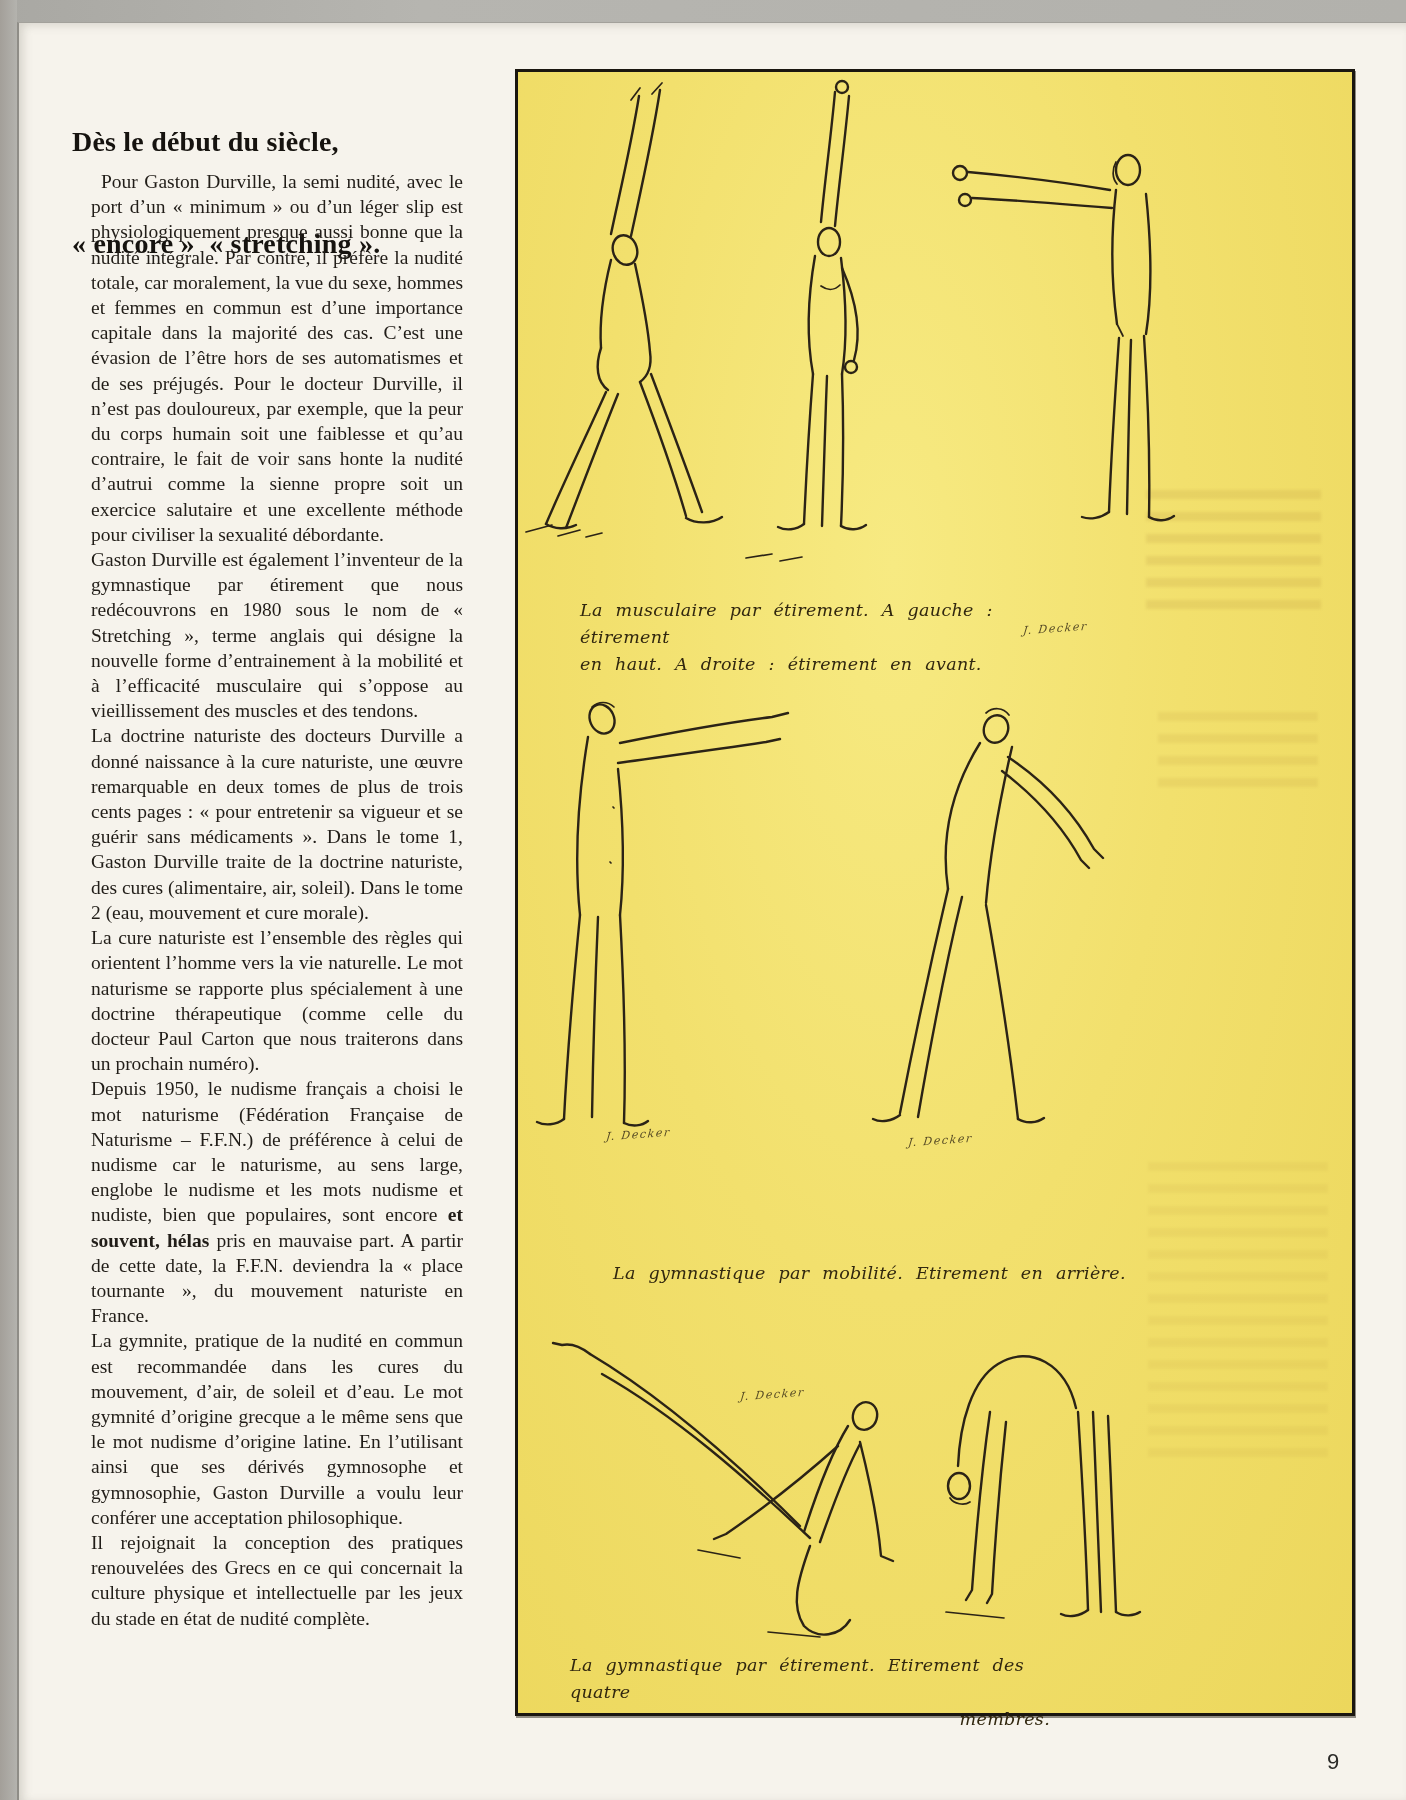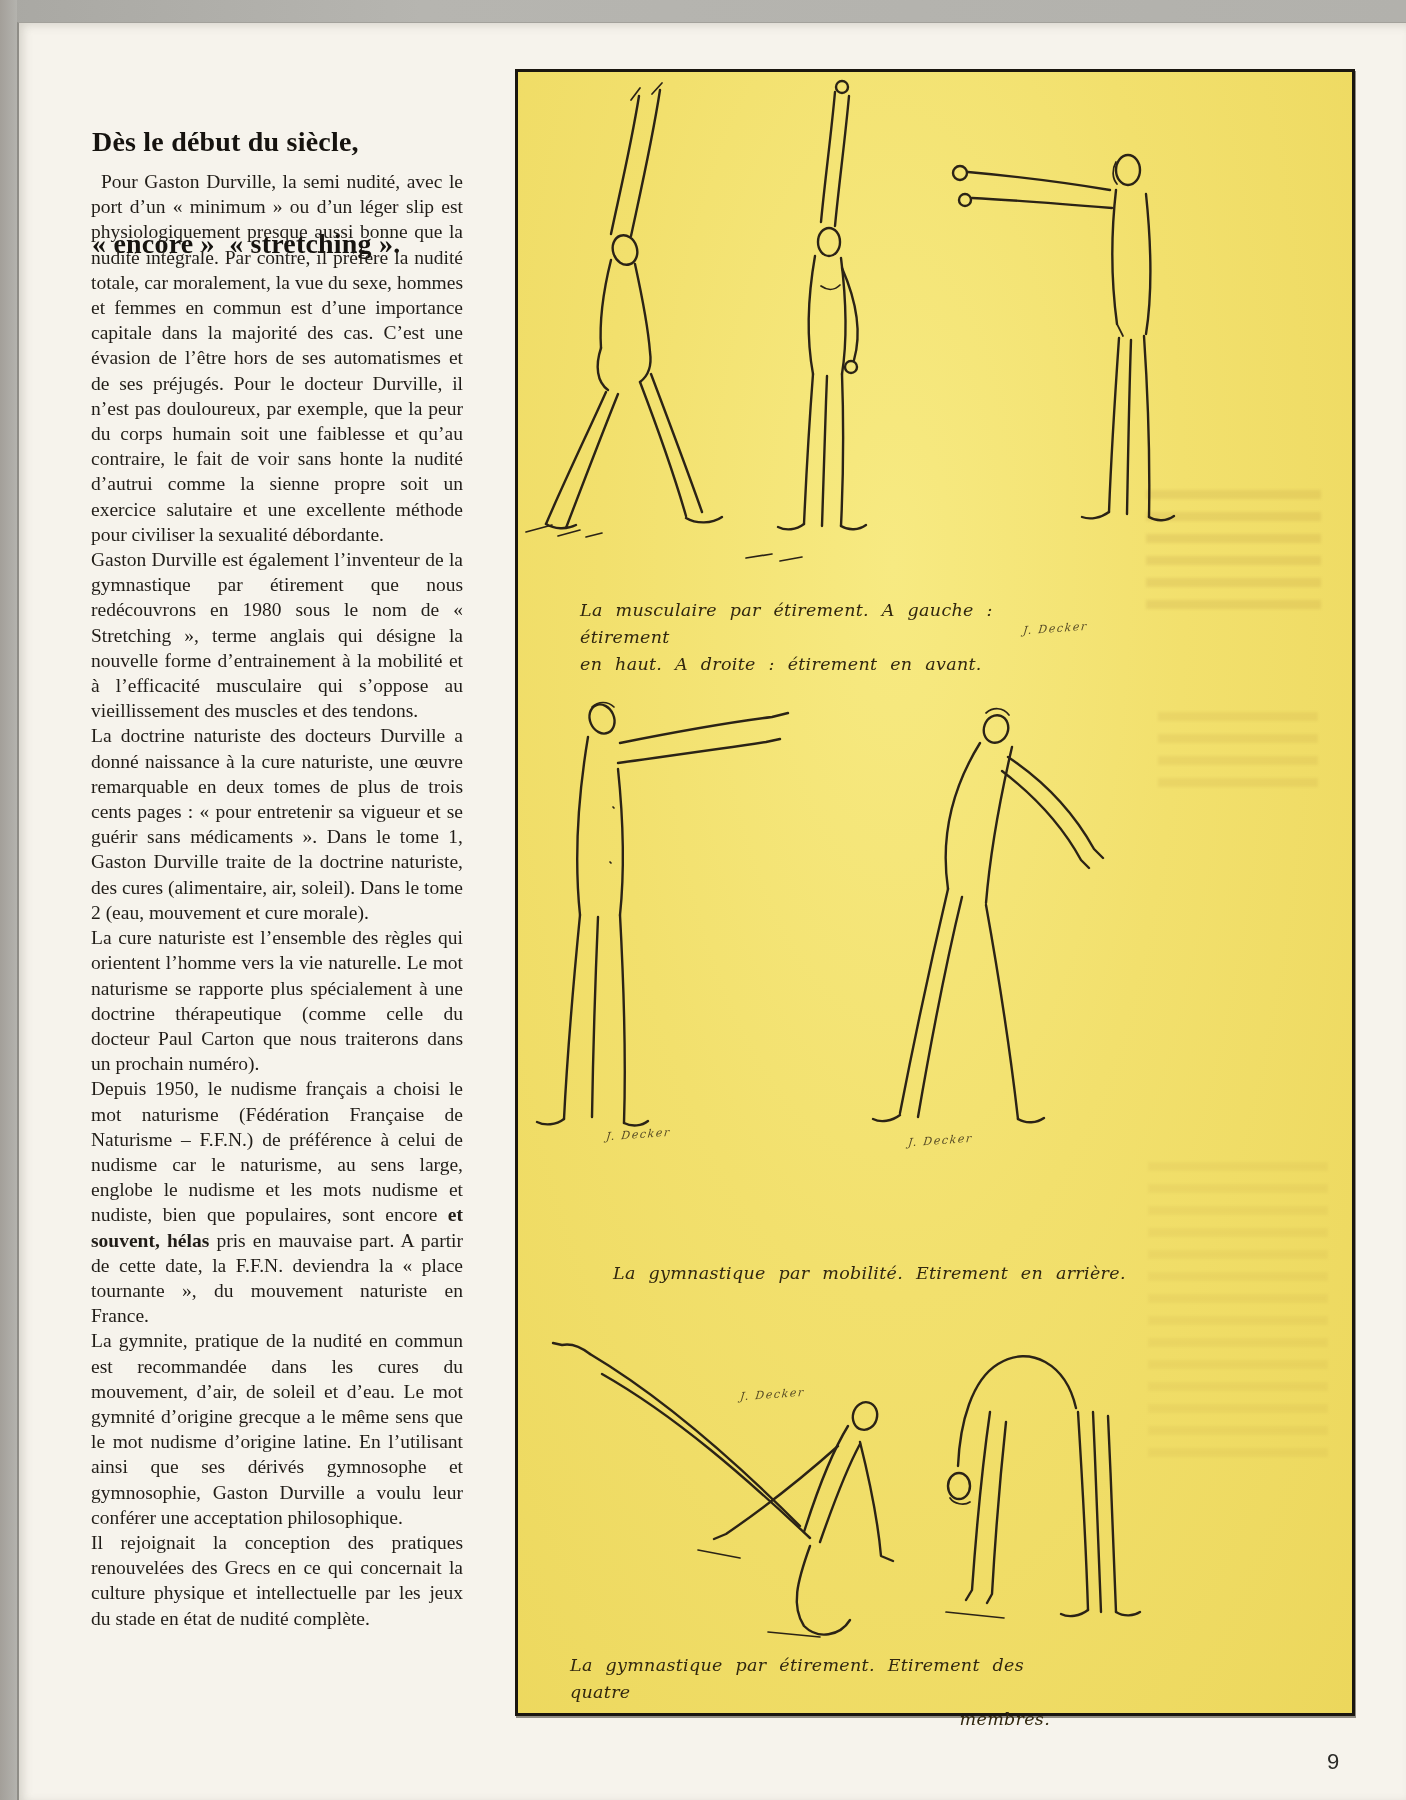--- a/index.html
+++ b/index.html
@@ -15,21 +15,21 @@
   .page{
     position:absolute;left:17px;top:22px;width:1389px;height:1778px;
     background:#f6f3ec;
     border-left:2px solid #8f8d87;border-top:1px solid #a3a19b;
     box-shadow:inset 4px 2px 10px rgba(120,115,105,.25);
   }
   
   .heading{
     position:absolute;left:53px;top:34px;width:400px;
     font-weight:bold;font-size:28px;line-height:34px;color:#16130f;
-    letter-spacing:.2px;white-space:pre-wrap;margin-left:20px;
+    letter-spacing:.2px;white-space:pre-wrap;
   }
   .body-col{
     position:absolute;left:52px;top:146px;width:372px;
     font-size:19.5px;line-height:25.2px;color:#211d18;
     text-align:justify;
     margin-left:20px;
   }
   .body-col p{margin:0;}
   .body-col p.indent{text-indent:10px;}
   .body-col b{font-weight:bold;}

